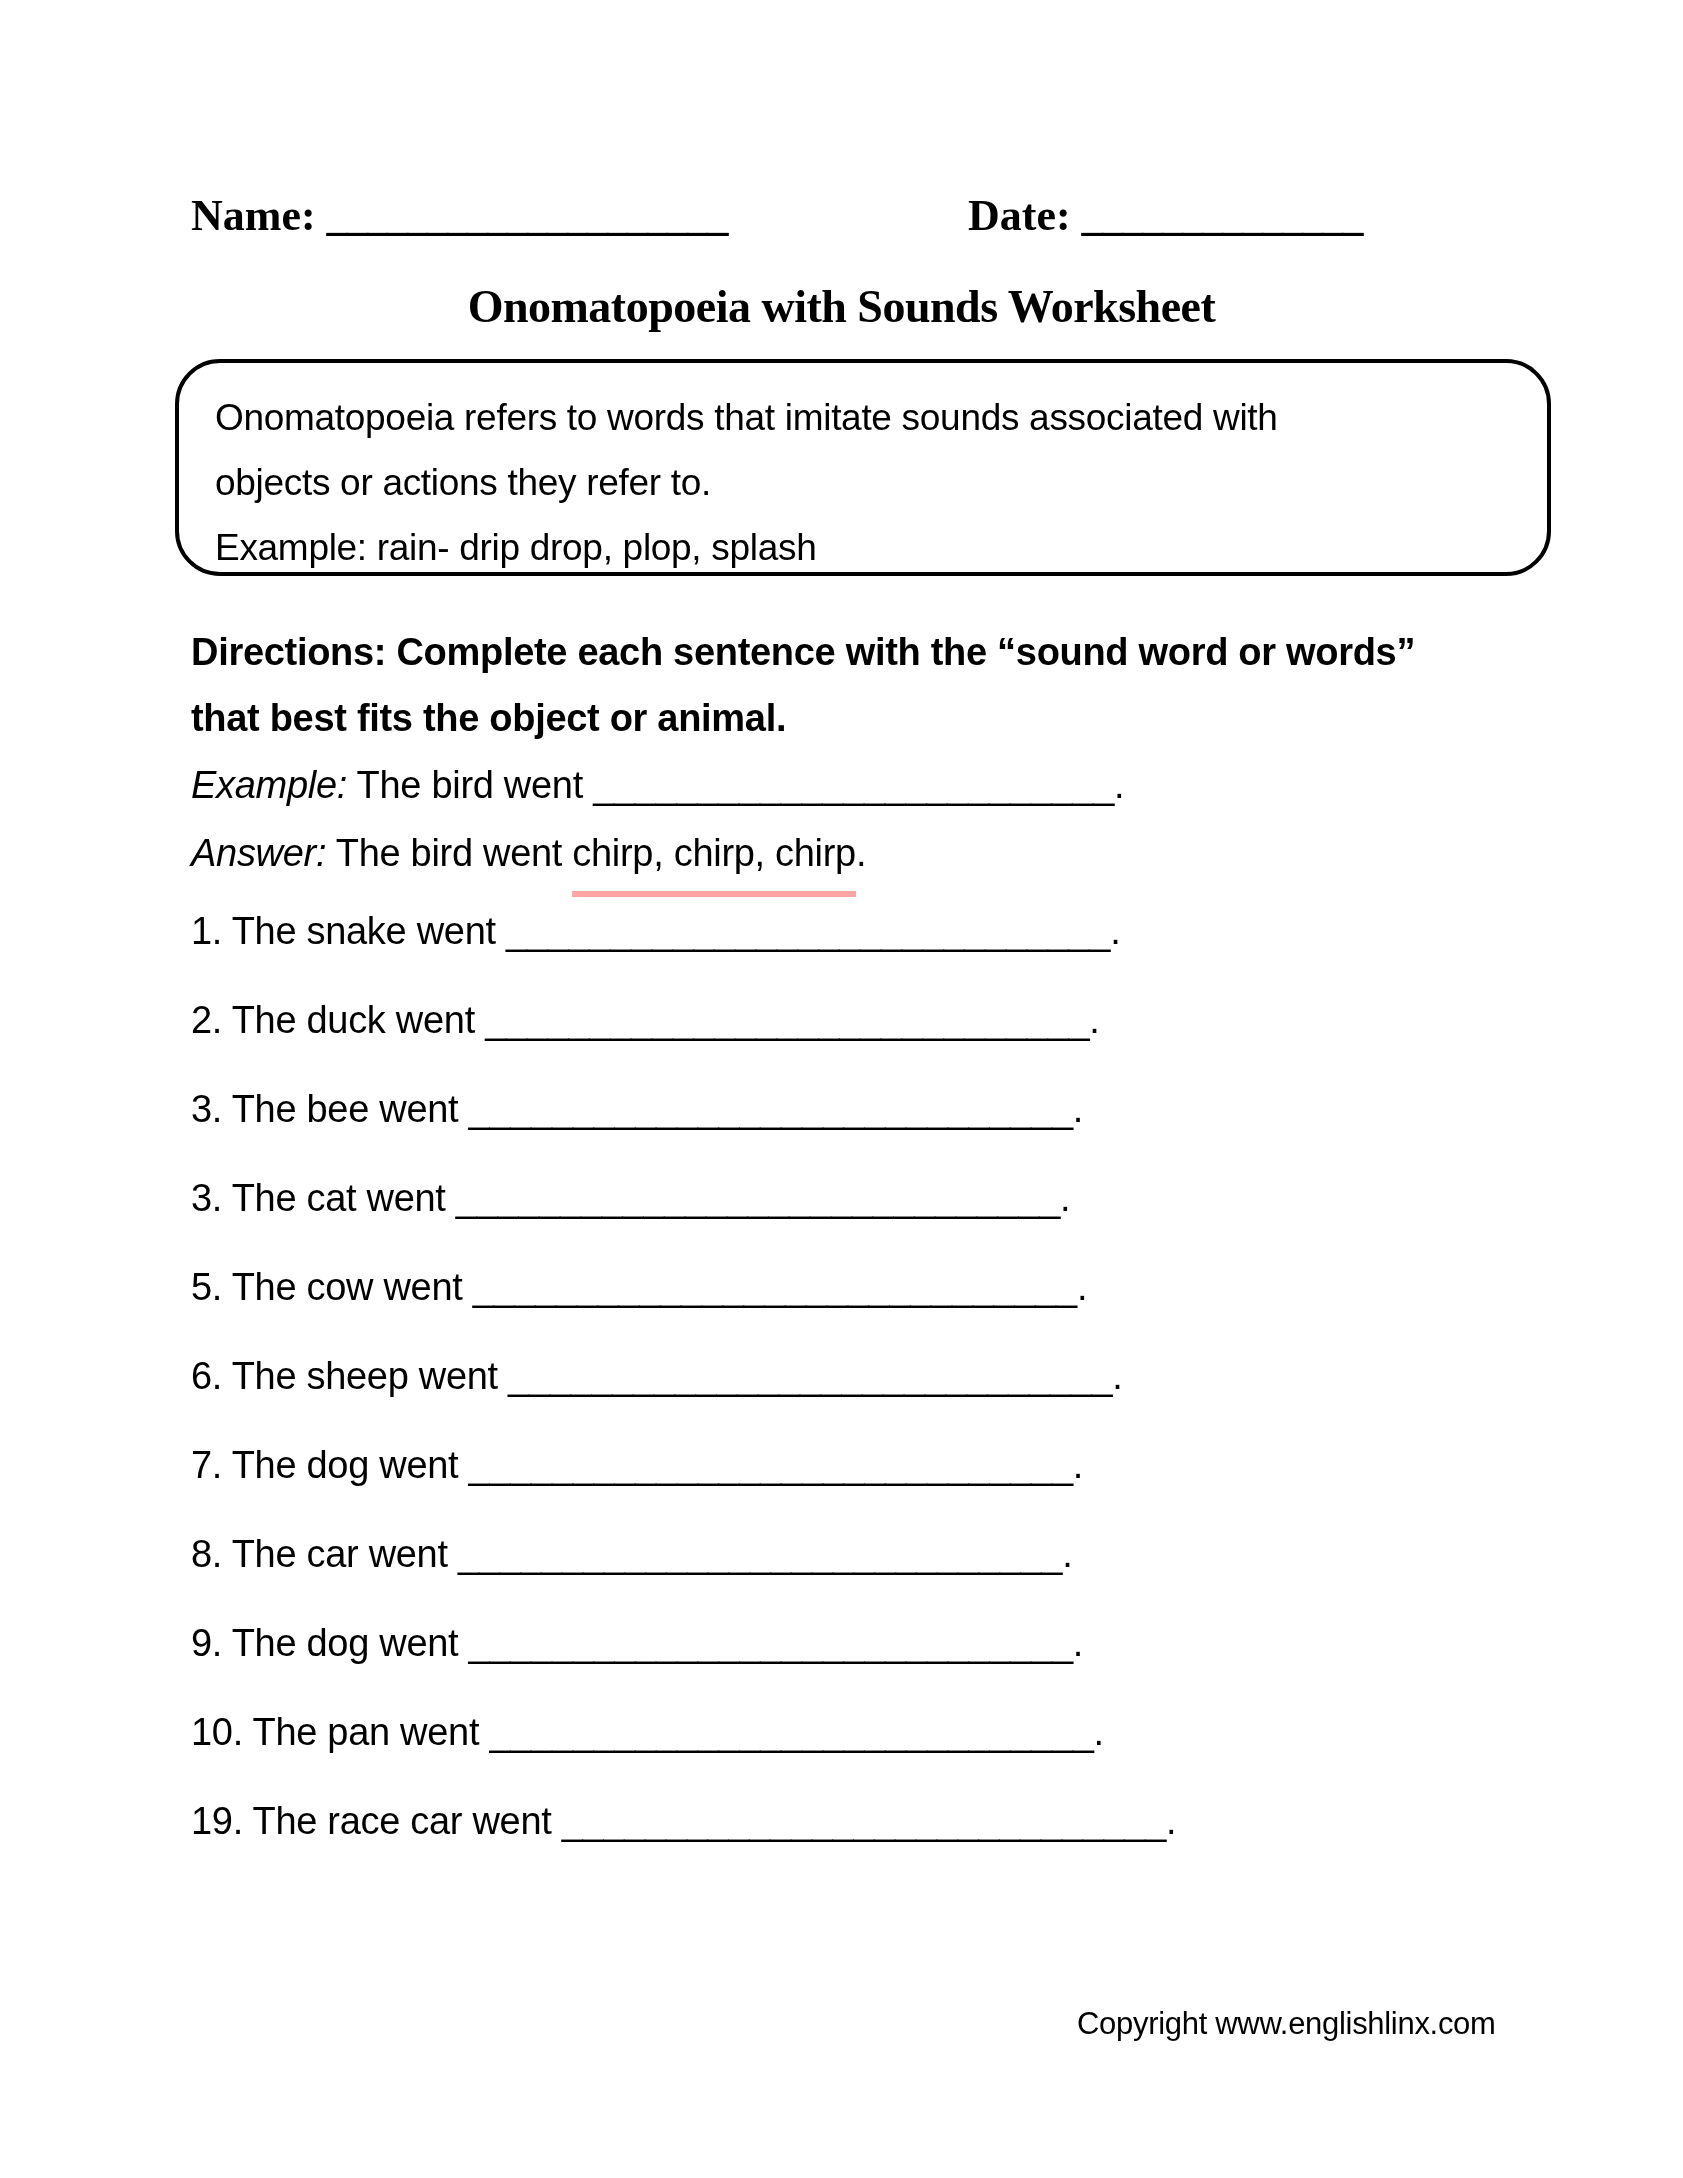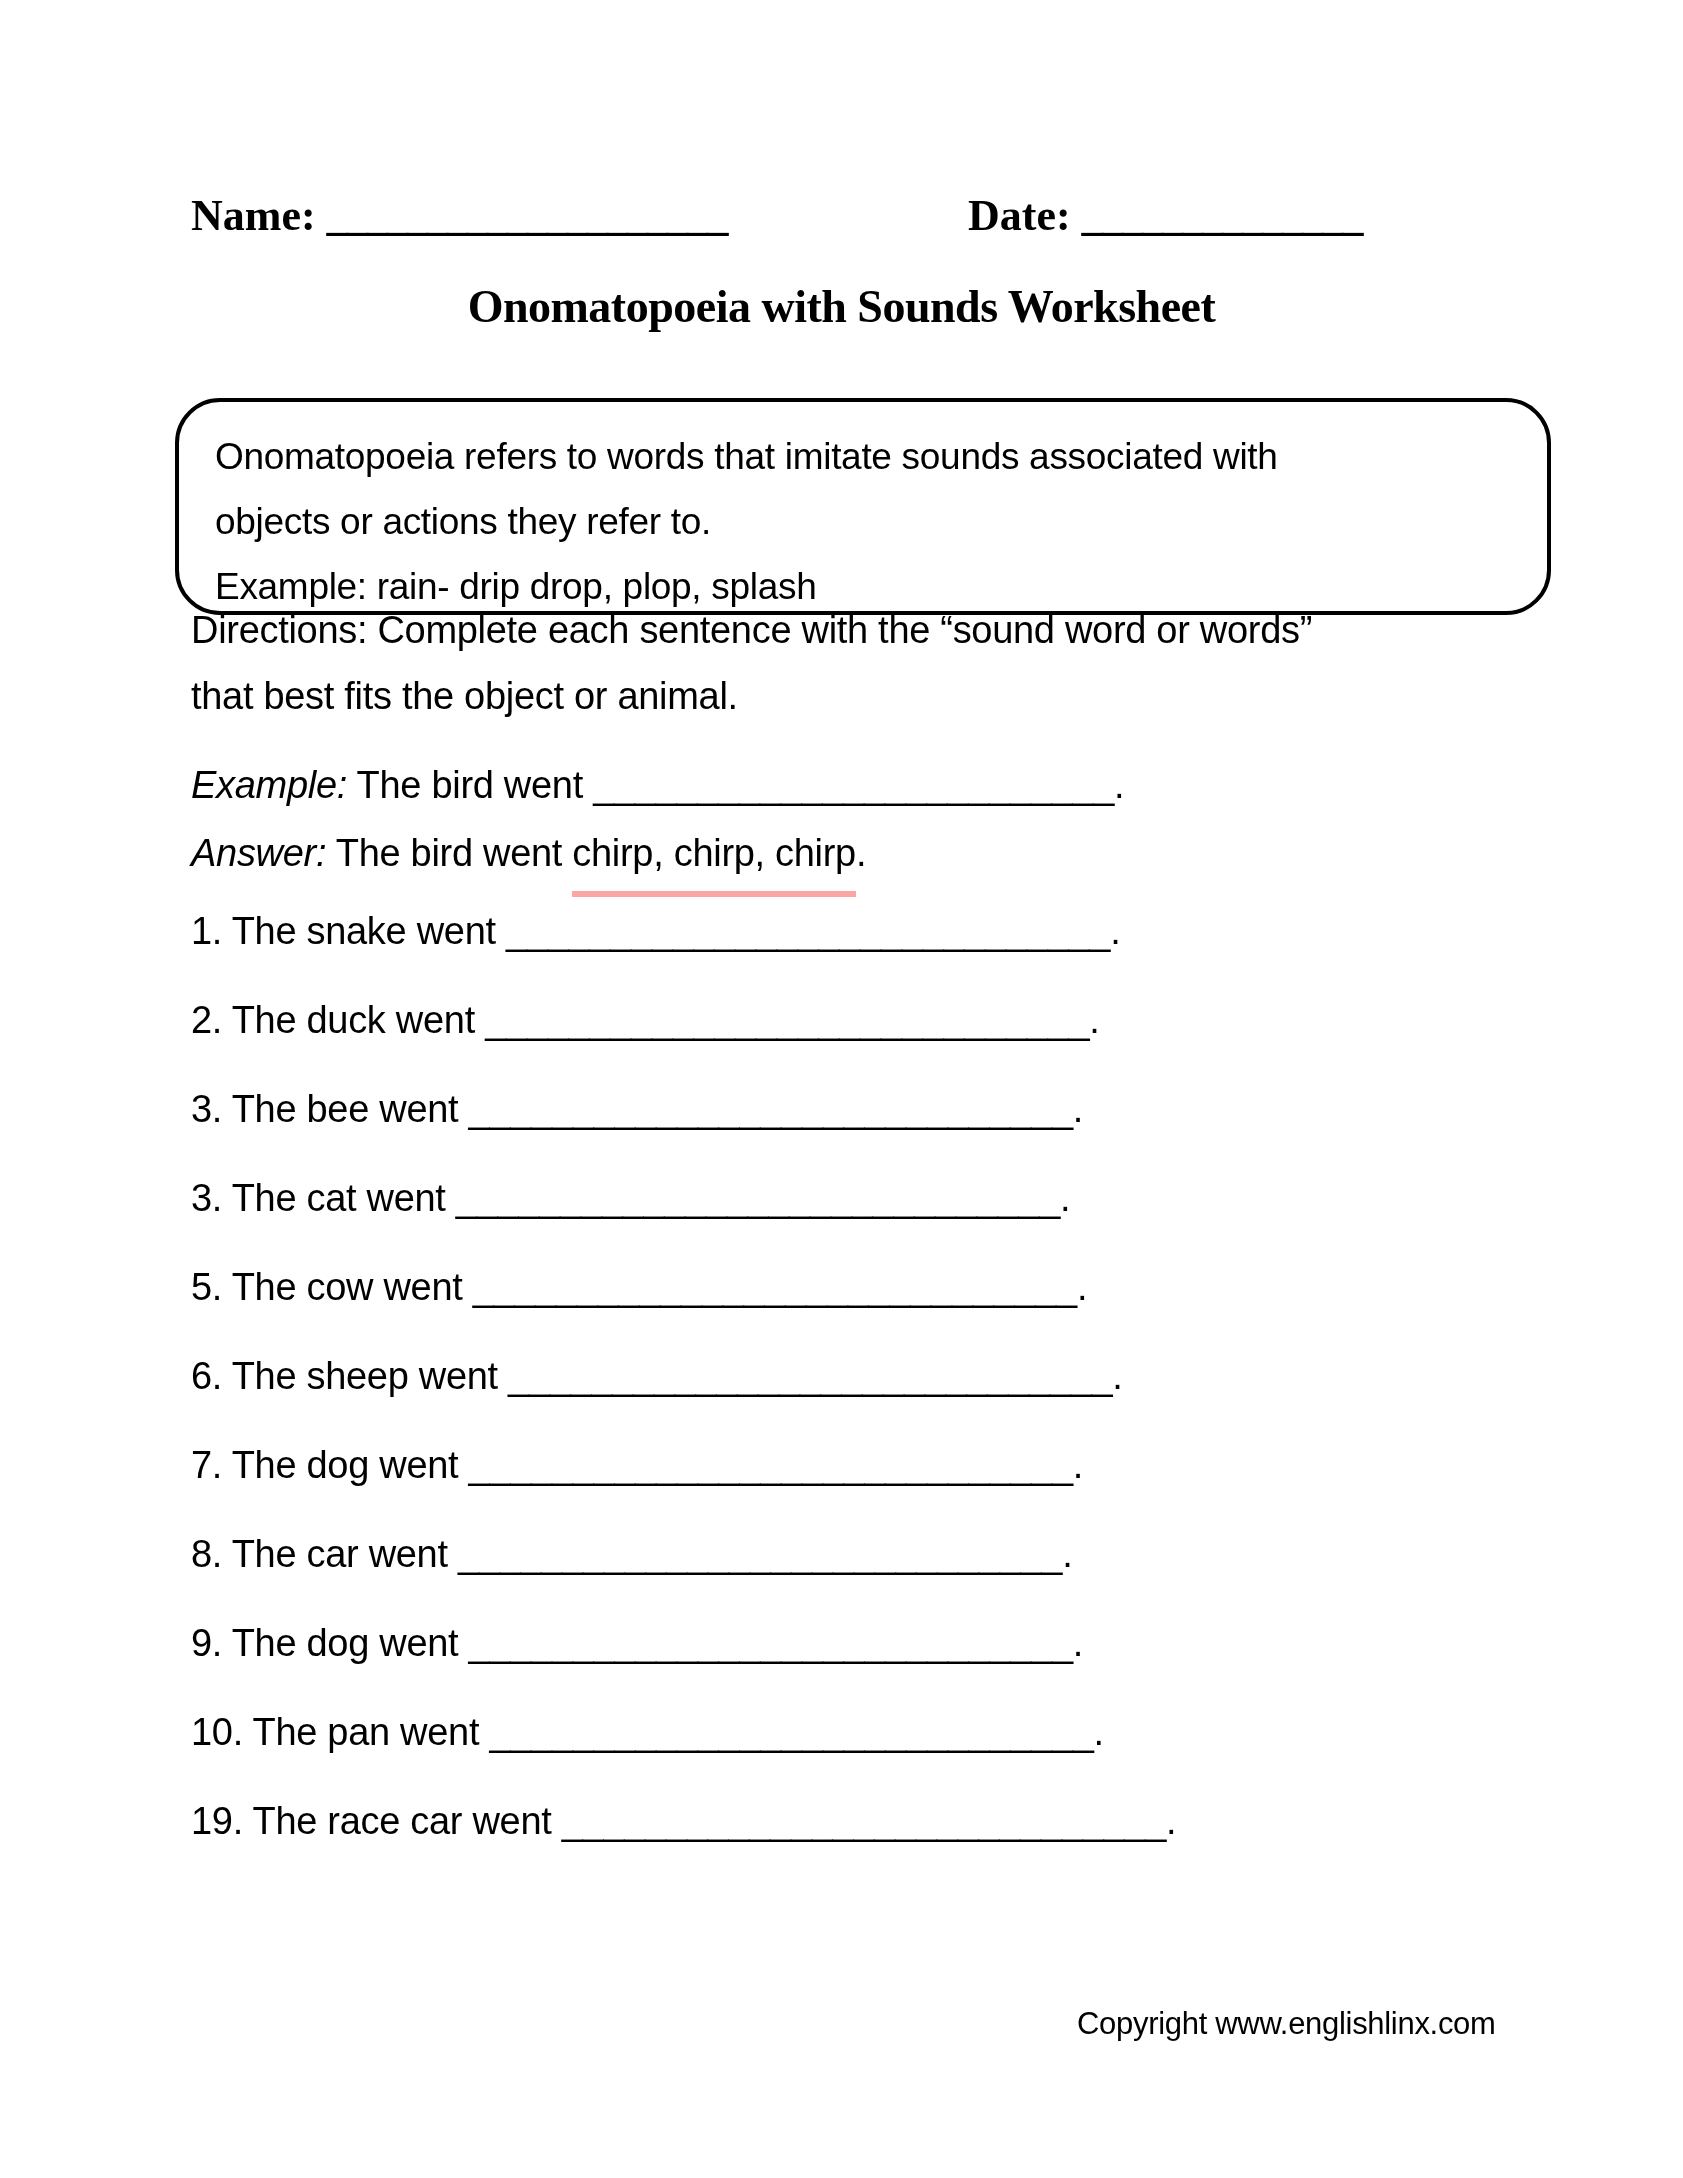--- a/index.html
+++ b/index.html
@@ -51,33 +51,33 @@
   .info-box {
     position: absolute;
     box-sizing: border-box;
     top: 359px;
     left: 175px;
     width: 1376px;
     height: 217px;
     border: 4px solid #000000;
     border-radius: 45px;
     padding: 22px 2px 0 36px;
-    margin-top: 39px;
   }
   .info-line {
     font-size: 37px;
     line-height: 65px;
     letter-spacing: -0.3px;
     white-space: pre;
   }
   
   .directions {
     position: absolute;
-    top: 597px;
+    top: 619px;
     left: 191px;
+    font-weight: bold;
   }
   .dir-line {
     font-size: 38px;
     line-height: 66px;
     letter-spacing: -0.3px;
     white-space: pre;
   }
   
   .example-line {
     position: absolute;

